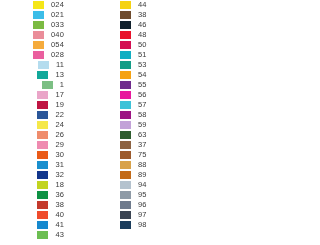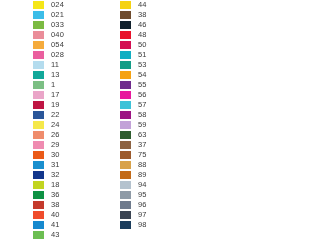--- a/index.html
+++ b/index.html
@@ -25,20 +25,21 @@
   }
   #column-left  { left: 33px; }
   #column-right { left: 120px; }
 
   .legend-row {
     display: flex;
     align-items: center;
     height: 10px;
     margin: 0;
     padding: 0;
+    justify-content: flex-end;
   }
   .swatch {
     width: 11px;
     height: 8px;
     flex: 0 0 auto;
     border: 0;
   }
   .legend-label {
     margin-left: 7px;
     font-size: 7.5px;

